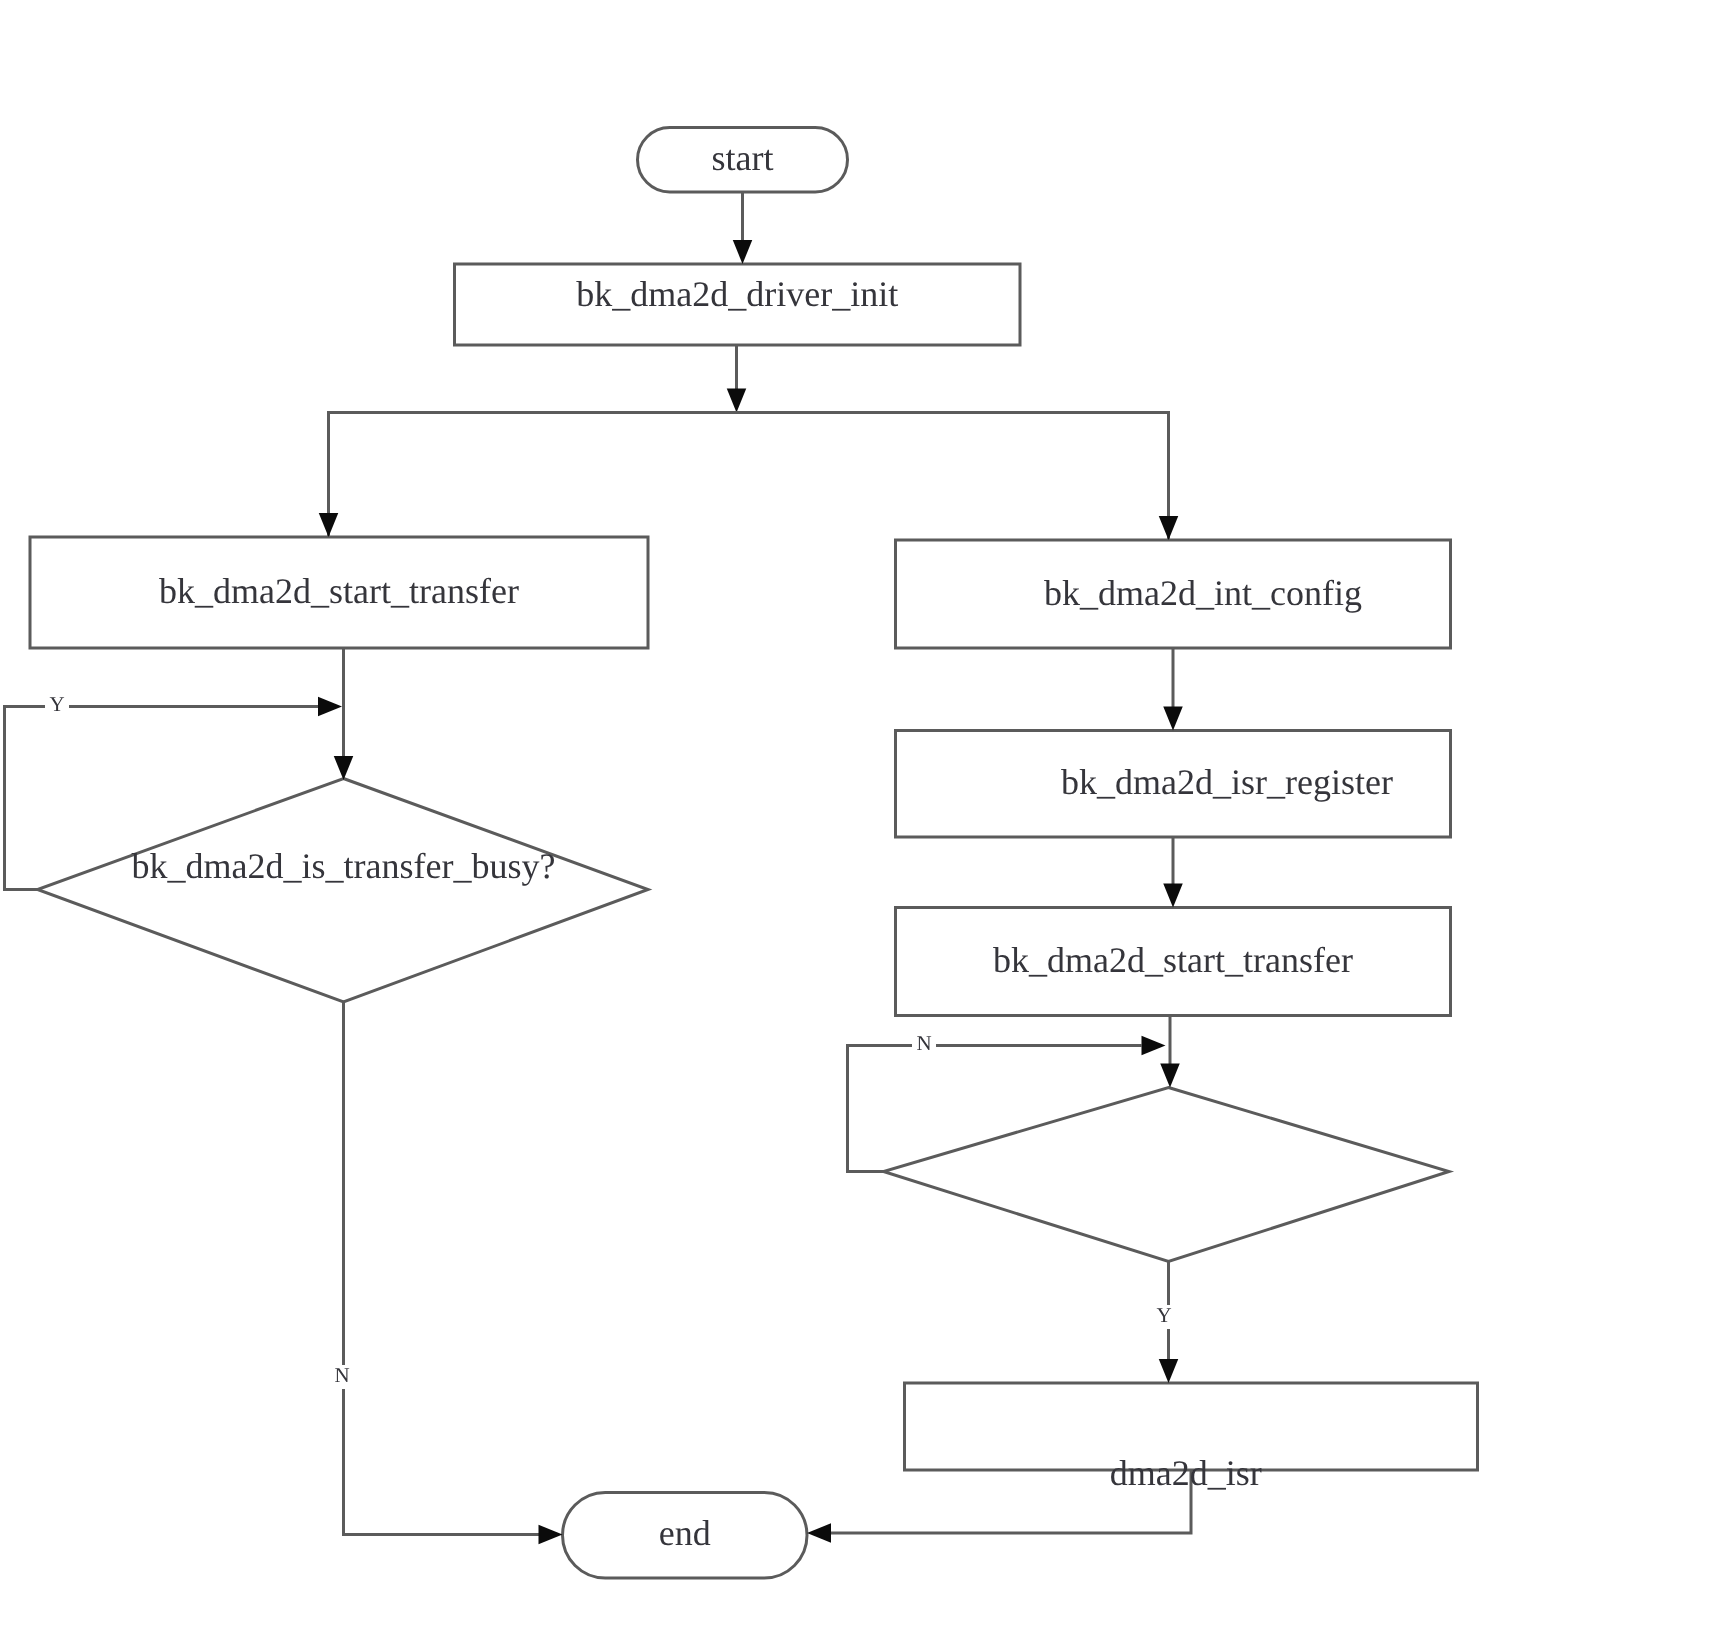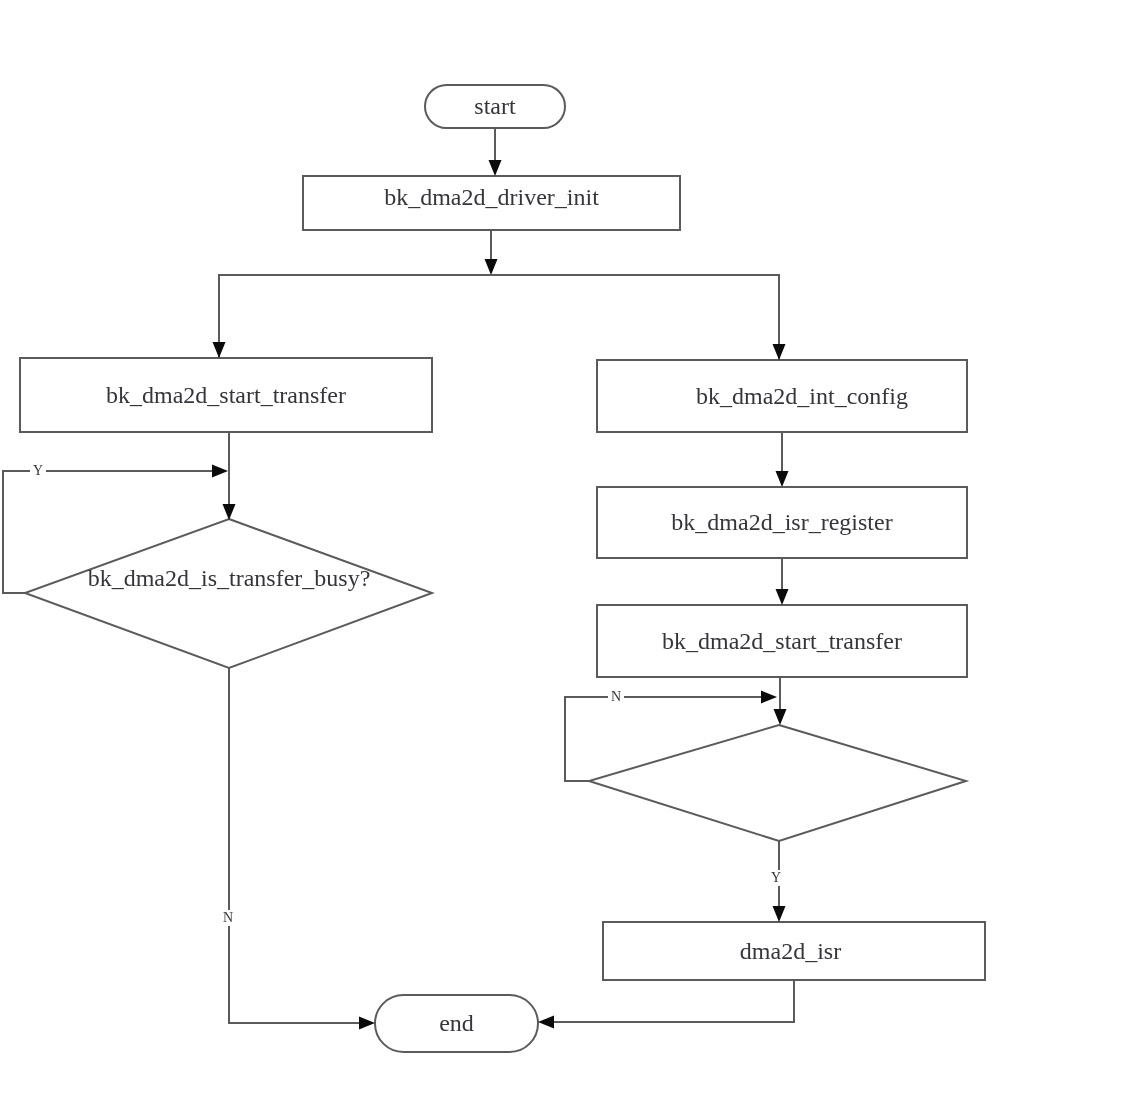--- a/index.html
+++ b/index.html
@@ -99,26 +99,26 @@
   <div class="node-label" style="left:425px;top:85px;width:140px;height:43px;">start</div>
 
   <div class="node-label" style="left:303px;top:176px;width:377px;height:42px;">bk_dma2d_driver_init</div>
 
   <div class="node-label" style="left:20px;top:358px;width:412px;height:74px;">bk_dma2d_start_transfer</div>
 
   <div class="node-label wrap" style="left:60px;top:563px;width:338px;">bk_dma2d_is_transfer_busy?</div>
 
   <div class="node-label" style="left:597px;top:360px;width:370px;height:72px;padding-left:20px;">bk_dma2d_int_config</div>
 
-  <div class="node-label" style="left:597px;top:487px;width:370px;height:71px;">bk_dma2d_isr_register</div>
+  <div class="node-label" style="left:597px;top:487px;width:370px;height:71px;padding-left:36px;">bk_dma2d_isr_register</div>
 
   <div class="node-label" style="left:597px;top:605px;width:370px;height:72px;">bk_dma2d_start_transfer</div>
 
 
-  <div class="node-label" style="left:603px;top:922px;width:375px;height:58px;">dma2d_isr</div>
+  <div class="node-label" style="left:603px;top:954px;width:375px;height:58px;">dma2d_isr</div>
 
   <div class="node-label" style="left:375px;top:995px;width:163px;height:57px;">end</div>
 
   <div class="edge-label" style="left:30px;top:463px;">Y</div>
 
   <div class="edge-label" style="left:220px;top:910px;">N</div>
 
   <div class="edge-label" style="left:608px;top:689px;">N</div>
 
   <div class="edge-label" style="left:768px;top:870px;">Y</div>

